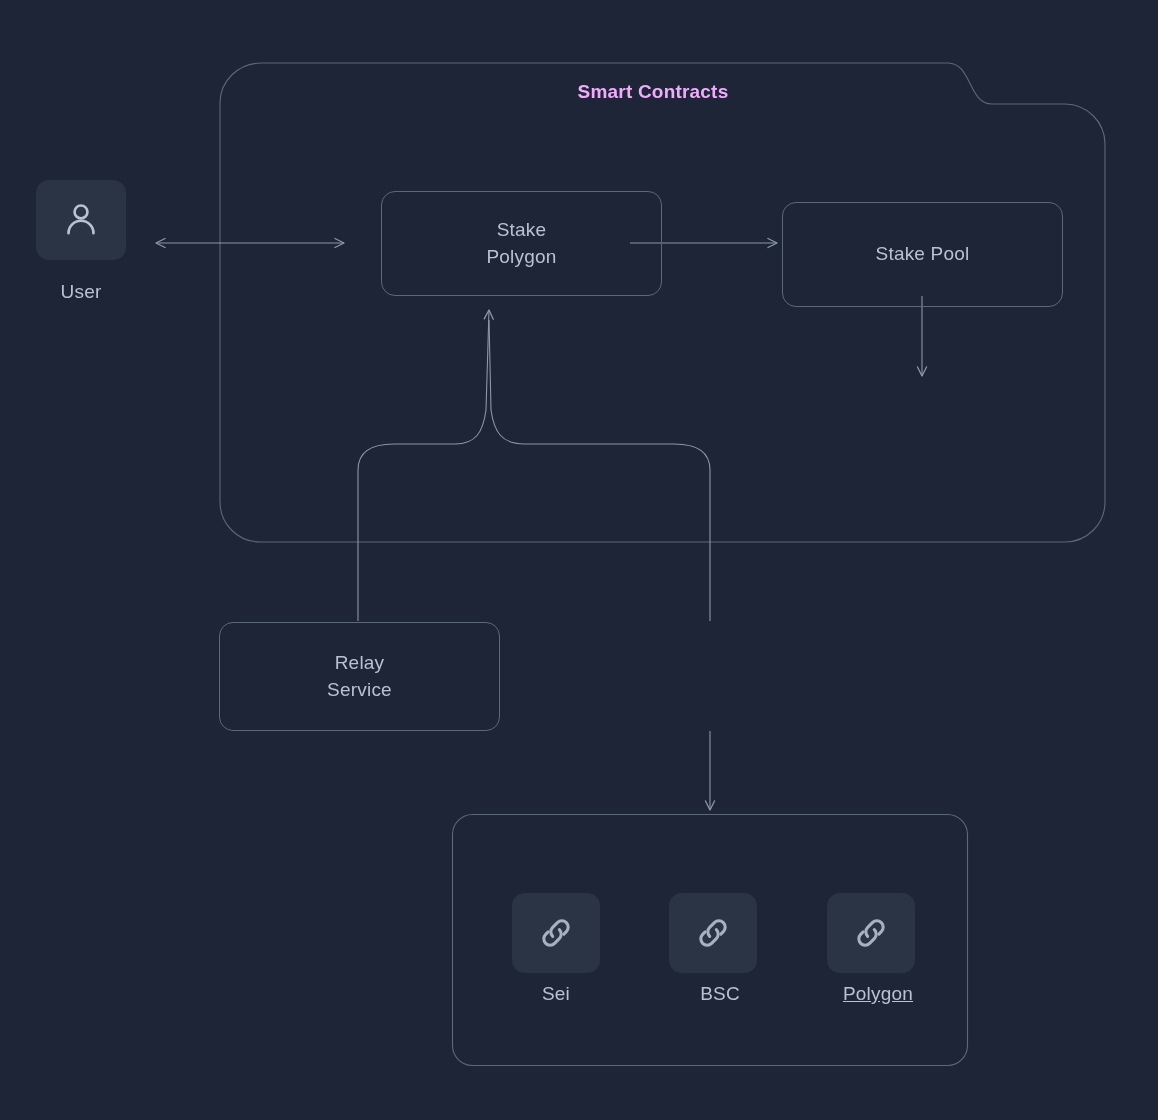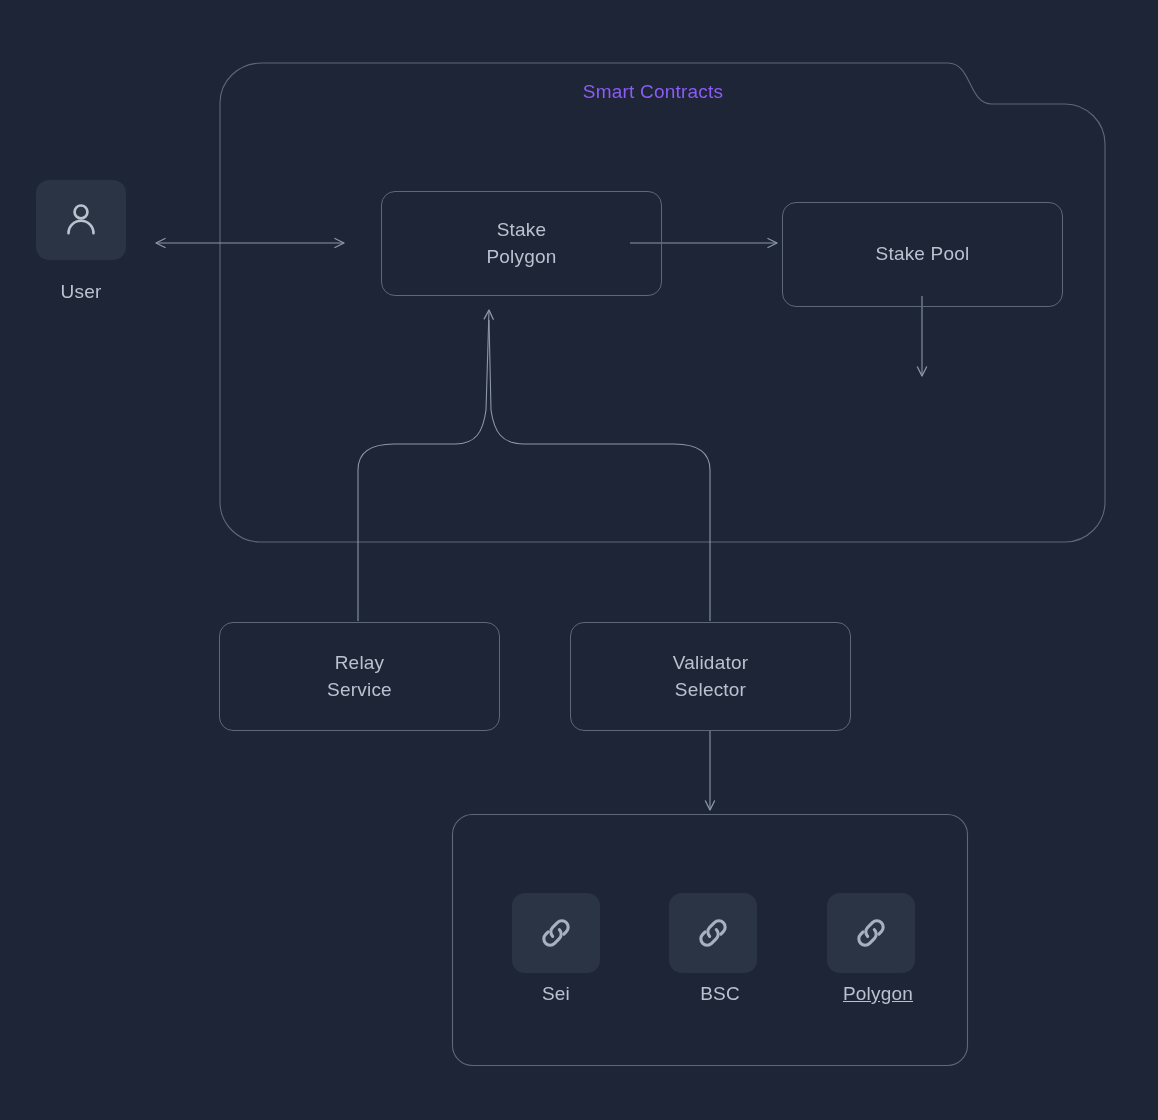--- a/index.html
+++ b/index.html
@@ -37,25 +37,26 @@
     align-items: center;
     justify-content: center;
     text-align: center;
     color: #b9c2cf;
     font-size: 19px;
     line-height: 1.38;
     letter-spacing: .2px;
   }
   .group-label {
     position: absolute;
-    color: #8b5cf6;
+    color: #f0abfc;
     font-size: 19px;
     letter-spacing: .2px;
     white-space: nowrap;
     transform: translateX(-50%);
+    font-weight: bold;
   }
   .icon-tile {
     position: absolute;
     box-sizing: border-box;
     background: #2b3445;
     border-radius: 13px;
     display: flex;
     align-items: center;
     justify-content: center;
   }
@@ -146,26 +147,20 @@
   </div>
 
 
   <div class="node" style="left:219px; top:622px; width:281px; height:109px;">
     <div>
       <div>Relay</div>
       <div>Service</div>
     </div>
   </div>
 
-  <div class="node" style="left:570px; top:622px; width:281px; height:109px;">
-    <div>
-      <div>Validator</div>
-      <div>Selector</div>
-    </div>
-  </div>
 
   <div class="chain-group" style="left:512px; top:893px;">
     <div class="icon-tile" style="left:0; top:0; width:88px; height:80px;">
       <svg width="42" height="42" viewBox="0 0 24 24">
         <path d="M10.1 13.9 a3.6 3.6 0 0 1 0 -5.1 l2.7 -2.7 a3.6 3.6 0 0 1 5.1 5.1 l-1.4 1.4" fill="none" stroke="#a7b2c1" stroke-width="1.75" stroke-linecap="round"></path>
         <path d="M13.9 10.1 a3.6 3.6 0 0 1 0 5.1 l-2.7 2.7 a3.6 3.6 0 0 1 -5.1 -5.1 l1.4 -1.4" fill="none" stroke="#a7b2c1" stroke-width="1.75" stroke-linecap="round"></path>
       </svg>
     </div>
     <div class="icon-caption" style="left:44px; top:90px;">Sei</div>
   </div>

